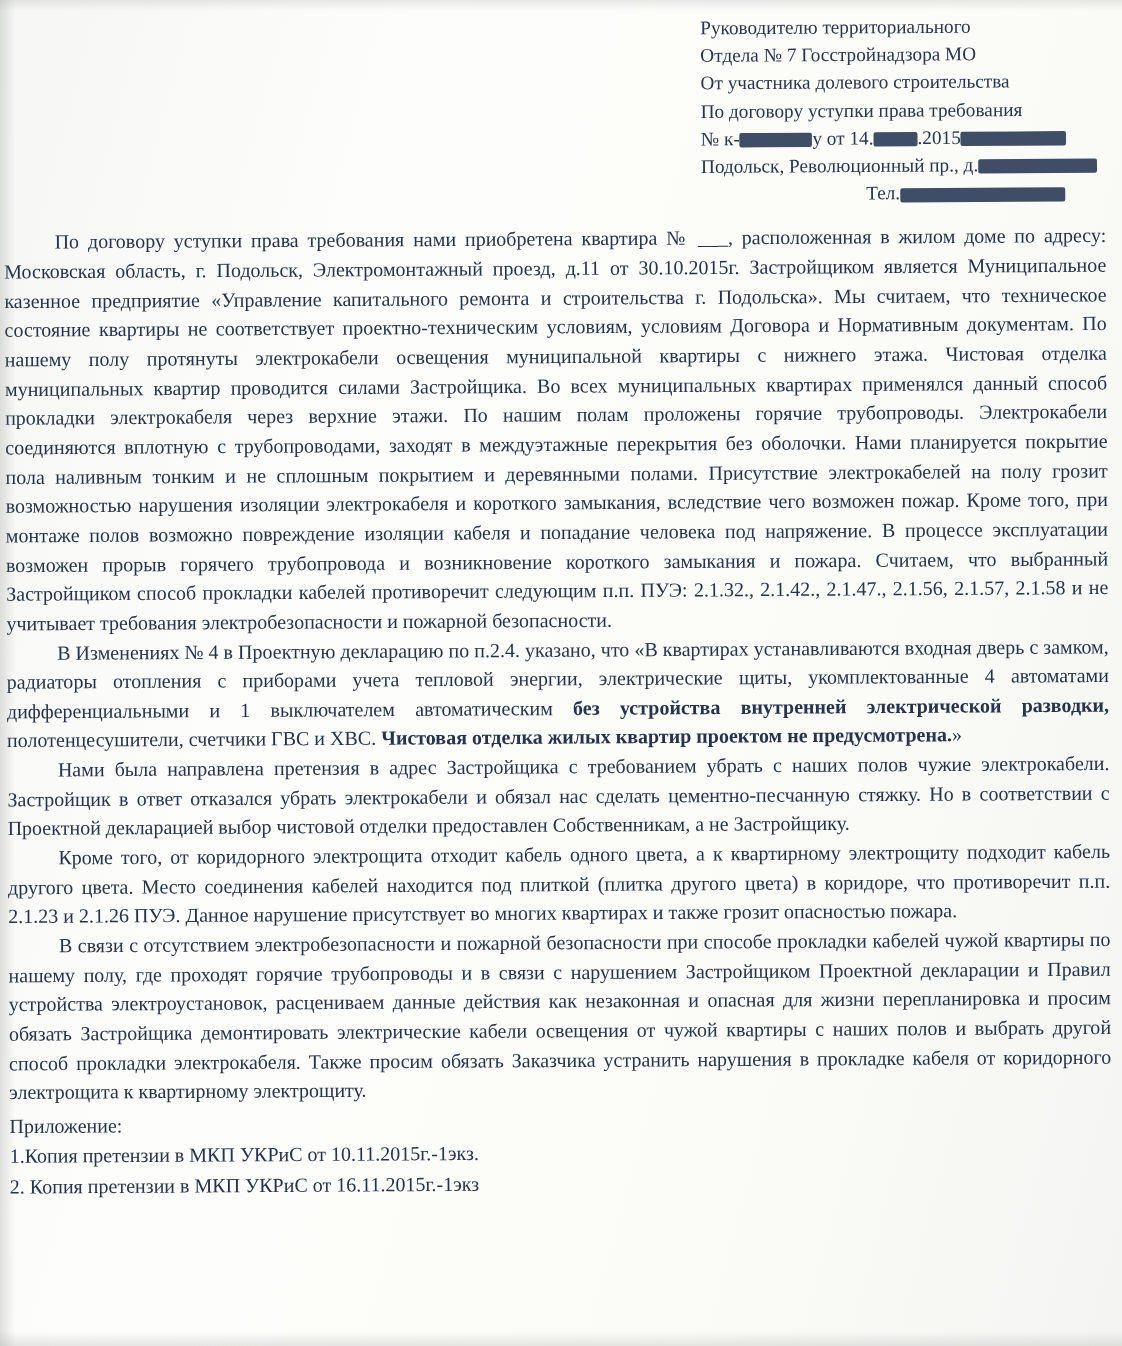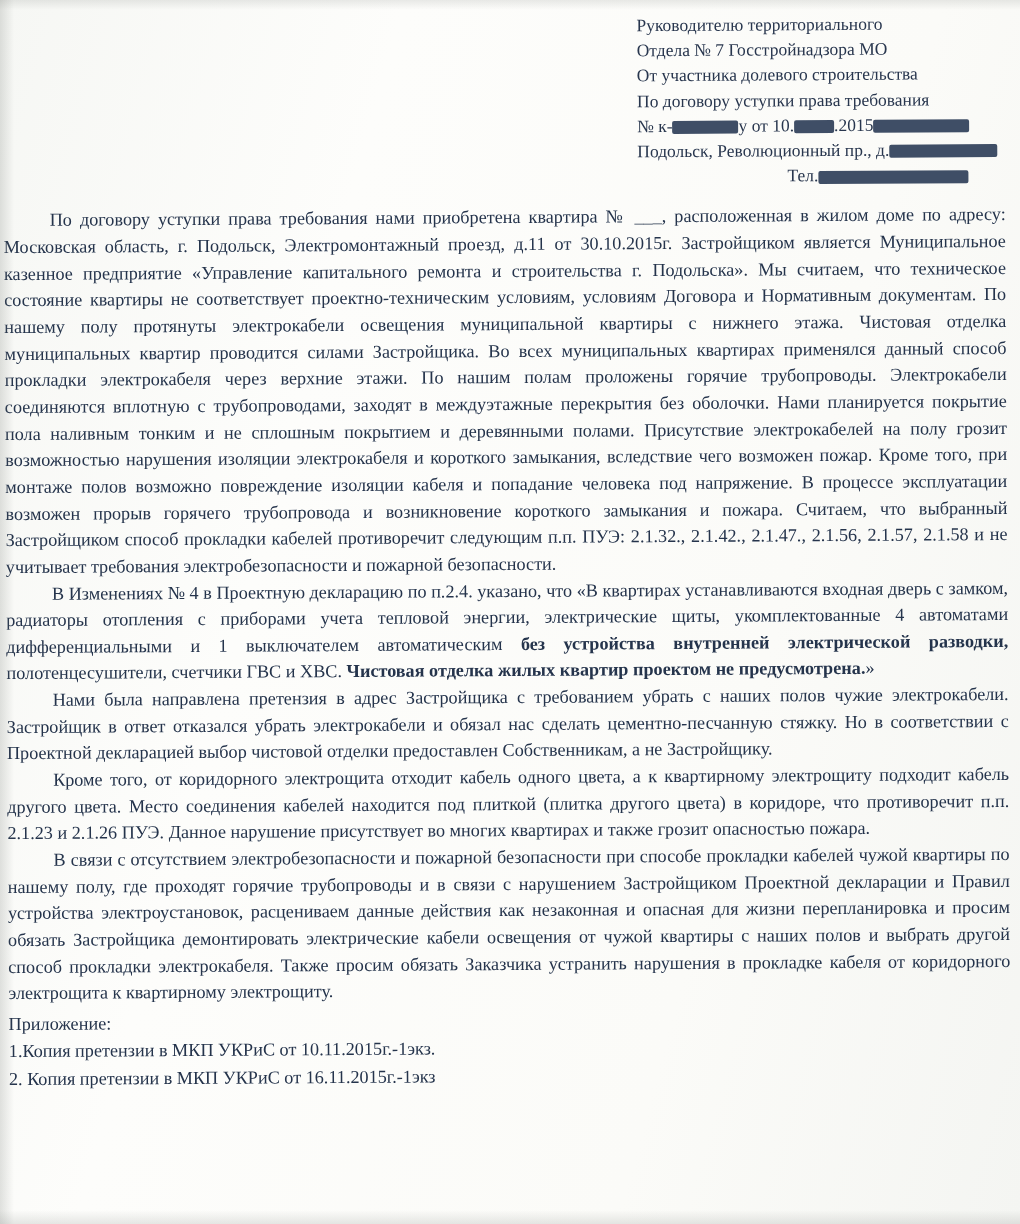--- a/index.html
+++ b/index.html
@@ -113,21 +113,21 @@
 <div id="page">
 
   <div id="content">
 
     <div class="addressee">
       <div>Руководителю территориального</div>
       <div>Отдела № 7 Госстройнадзора МО</div>
       <div>От участника долевого строительства</div>
       <div>По договору уступки права требования</div>
       <div>
-        <span>№ к-</span><span class="redact r1"></span><span>у от 10.</span><span class="redact r2"></span><span>.2015</span><span class="redact r3"></span>
+        <span>№ к-</span><span class="redact r1"></span><span>у от 14.</span><span class="redact r2"></span><span>.2015</span><span class="redact r3"></span>
       </div>
       <div>
         <span>Подольск, Революционный пр., д.</span><span class="redact r4"></span>
       </div>
       <div class="addr-line-tel">
         <span>Тел.</span><span class="redact r5"></span>
       </div>
     </div>
 
     <div class="body-text">

